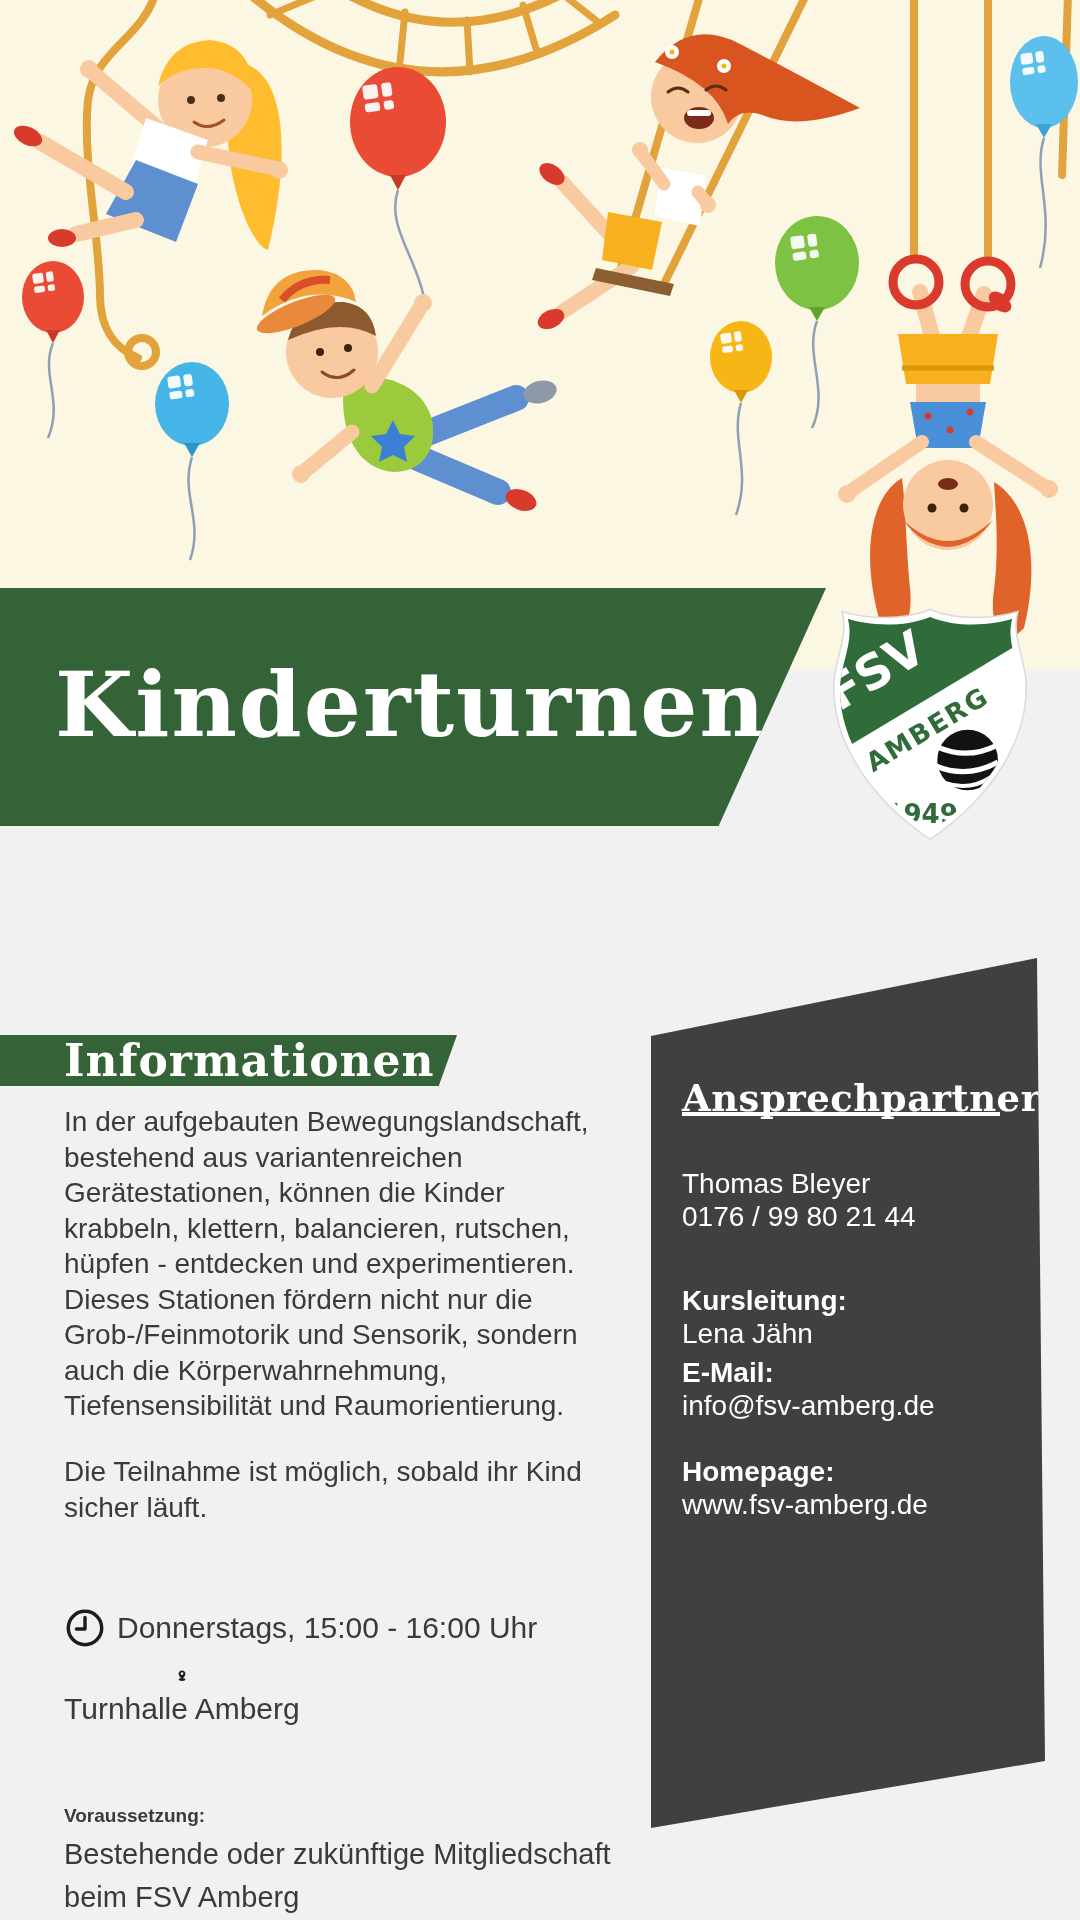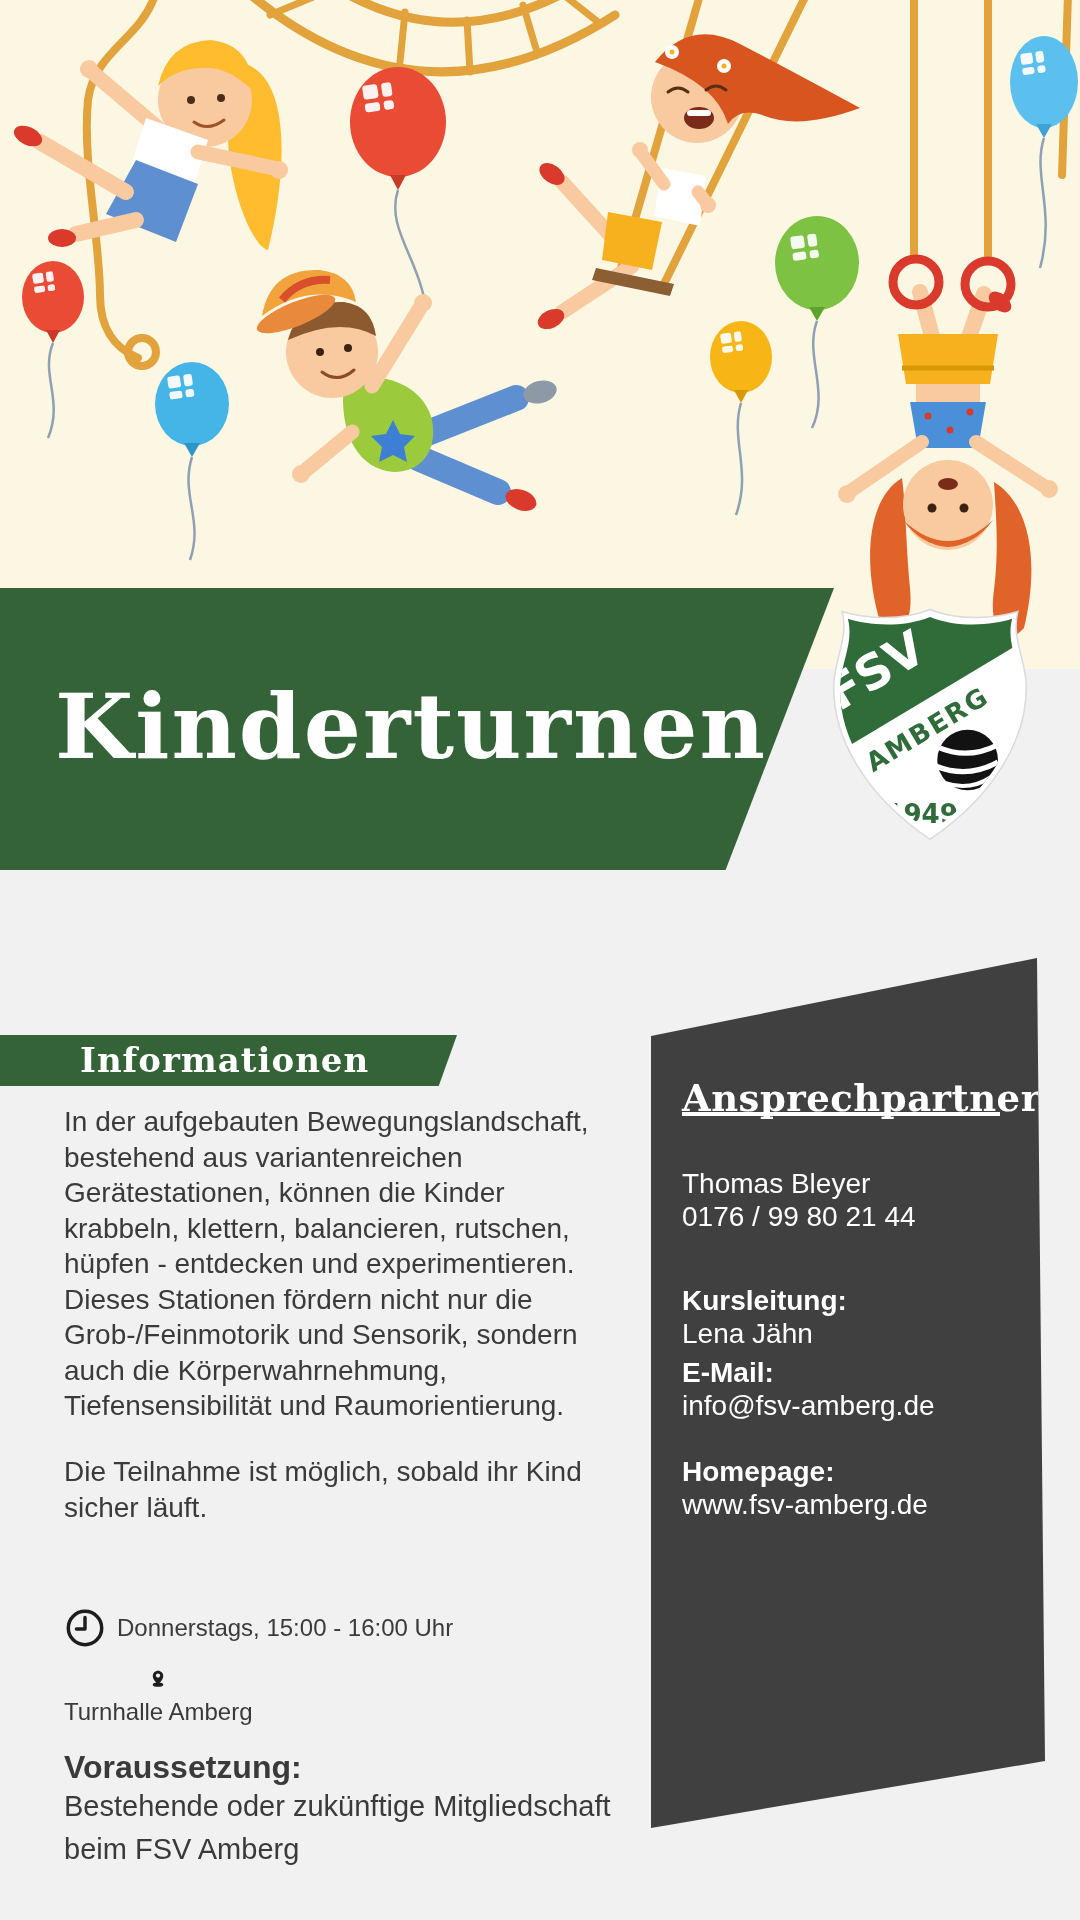--- a/index.html
+++ b/index.html
@@ -2,44 +2,44 @@
 <html><head>
 <meta charset="utf-8">
 <style>
   html,body{margin:0;padding:0;background:#888;}
   .page{position:relative;width:1080px;height:1920px;overflow:hidden;background:#F1F1F2;
         font-family:"Liberation Sans",sans-serif;color:#3A3A3A;}
   
   .hero{position:absolute;left:0;top:0;width:1080px;height:669px;background:#FBF7E3;}
   .scene{position:absolute;left:0;top:0;}
   
-  .title-banner{position:absolute;left:0;top:588px;width:826px;height:282px;background:#356338;
-                clip-path:polygon(0 0,100% 0,87% 100%,0 100%);padding-left:8px;}
+  .title-banner{position:absolute;left:0;top:588px;width:826px;height:238px;background:#356338;
+                clip-path:polygon(0 0,100% 0,87% 100%,0 100%);}
   .title-banner h1{position:absolute;left:55px;top:50%;transform:translateY(-53%);margin:0;
                    font-family:"DejaVu Serif","Liberation Serif",serif;font-weight:bold;
                    font-size:90px;letter-spacing:2px;color:#FFFFFF;white-space:nowrap;}
   
   .logo{position:absolute;left:815px;top:601px;}
   
   .info-banner{position:absolute;left:0;top:1035px;width:457px;height:51px;background:#356338;
                clip-path:polygon(0 0,100% 0,96% 100%,0 100%);}
-  .info-banner h2{margin:0;padding-left:80px;line-height:51px;color:#fff;
+  .info-banner h2{margin:0;padding-left:64px;line-height:51px;color:#fff;
                   font-family:"DejaVu Serif","Liberation Serif",serif;font-weight:bold;
-                  font-size:34px;letter-spacing:1px;}
+                  font-size:44px;letter-spacing:1px;}
   
   .p{position:absolute;left:64px;width:600px;font-size:28px;line-height:35.5px;
      white-space:pre-line;color:#3A3A3A;}
   .p1{top:1104px;}
   .p2{top:1454px;}
   .row{position:absolute;left:64px;display:flex;align-items:center;gap:11px;}
   .row-schedule{top:1604px;height:48px;}
   .row-location{top:1670px;height:56px;flex-direction:column;}
-  .row span{font-size:24px;white-space:nowrap;}
+  .row span{font-size:30px;white-space:nowrap;}
   .requirement{position:absolute;left:64px;top:1750px;width:600px;}
-  .requirement .lbl{font-weight:bold;font-size:32px;line-height:35px;}
+  .requirement .lbl{font-weight:bold;font-size:19px;line-height:35px;margin-top:48px;}
   .requirement .txt{font-size:29px;line-height:43px;white-space:pre-line;}
   
   .contact-panel{position:absolute;left:651px;top:958px;width:394px;height:870px;background:#404040;
                  clip-path:polygon(0 78px,386px 0,100% 803px,0 100%);color:#fff;}
   .contact-panel h2{position:absolute;left:31px;top:118px;margin:0;white-space:nowrap;
                     font-family:"DejaVu Serif","Liberation Serif",serif;font-weight:bold;
                     font-size:37px;letter-spacing:0.5px;}
   .contact-panel .rule{position:absolute;left:31px;top:154px;width:318px;height:4px;background:#fff;}
   .cgroup{position:absolute;left:31px;font-size:28px;line-height:33px;white-space:nowrap;}
   .cgroup .b{font-weight:bold;}

